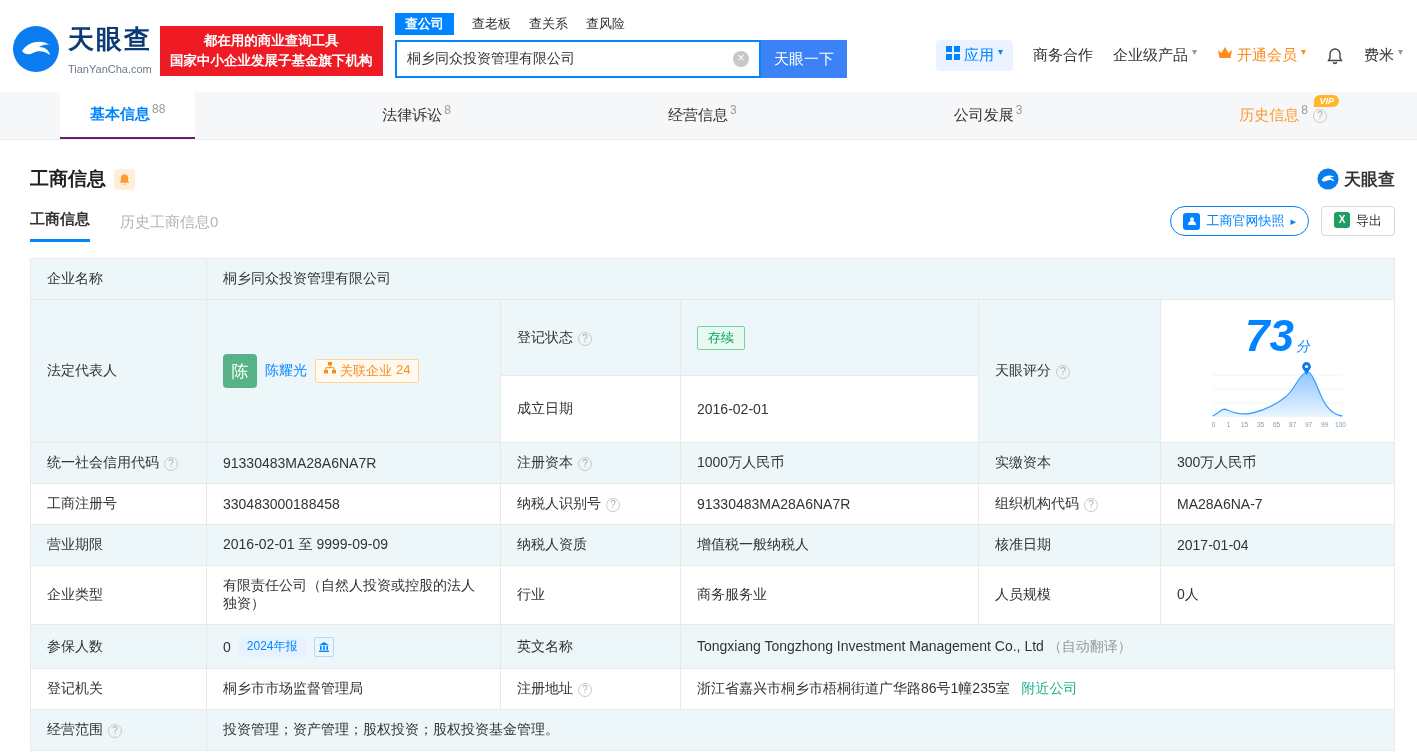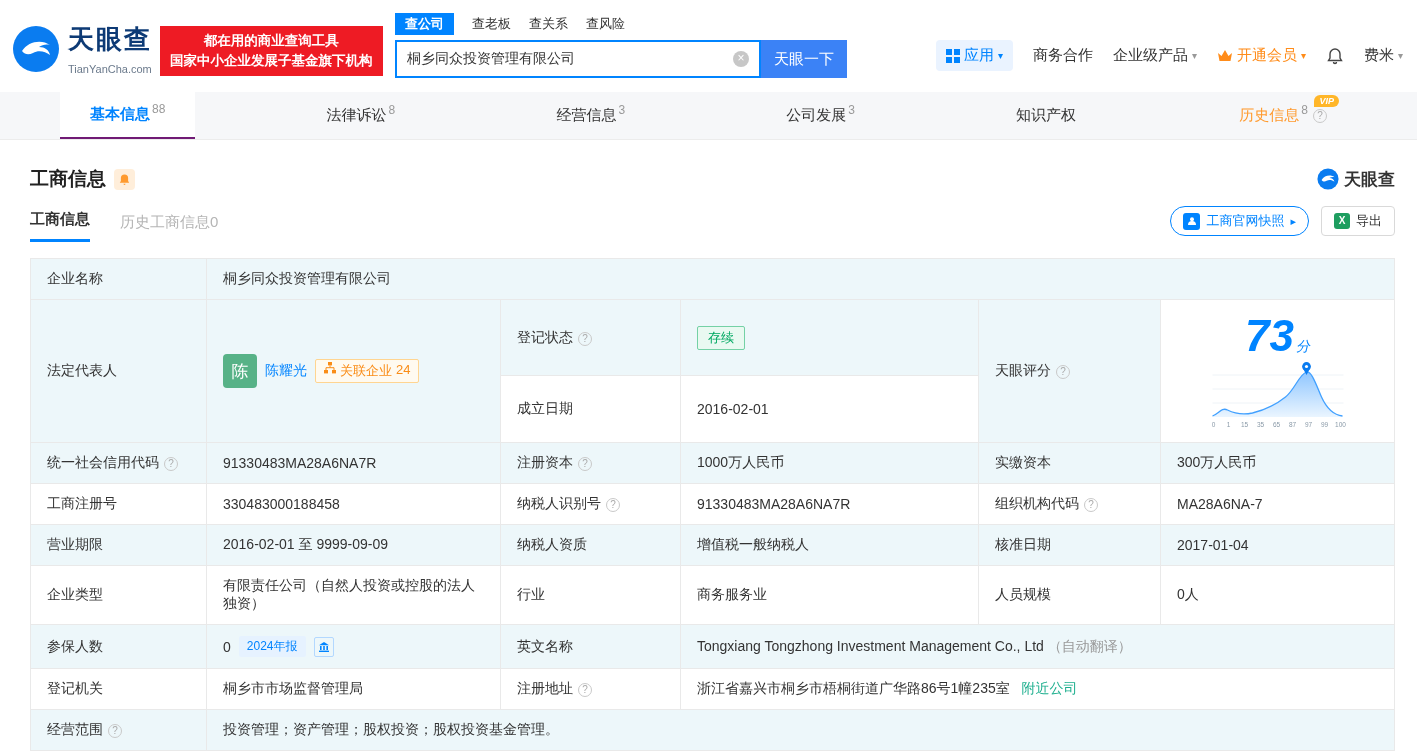--- a/index.html
+++ b/index.html
@@ -20,21 +20,21 @@
   .search-row { display:flex; margin-top:4px; height:38px; }
   .search-box { flex:1; border:2px solid #0084ff; display:flex; align-items:center; background:#fff; }
   .search-box input { flex:1; border:none; outline:none; font-size:14px; color:#333; padding:0 10px;
     font-family:"Liberation Sans","DejaVu Sans",sans-serif; background:transparent; }
   .clear-icon { width:16px; height:16px; border-radius:50%; background:#c7c7c7; color:#fff;
     font-size:12px; line-height:15px; text-align:center; margin-right:10px; cursor:pointer; }
   .clear-icon::before { content:"×"; }
   .search-btn { width:86px; background:#3b82f6; color:#fff; border:none; font-size:15px;
     cursor:pointer; font-family:inherit; }
   .top-menu { position:absolute; right:14px; top:40px; display:flex; align-items:center; gap:20px; font-size:15px; }
-  .top-menu > span { display:flex; align-items:center; gap:4px; cursor:pointer; white-space:nowrap; }
+  .top-menu > span { display:flex; align-items:flex-start; gap:4px; cursor:pointer; white-space:nowrap; }
   .apps-pill { background:#eaf3ff; border-radius:4px; padding:6px 10px; color:#0084ff; }
   .caret { font-style:normal; font-size:10px; color:#999; }
   .apps-pill .caret { color:#0084ff; }
   .vip-menu { color:#ff8c1a; }
   .vip-menu .caret { color:#ff8c1a; }
 
   
   .nav { height:48px; background:#f6f7f9; border-bottom:1px solid #ececec;
     display:flex; justify-content:space-between; padding:0 60px; }
   .ntab { display:flex; align-items:center; font-size:15px; color:#333; cursor:pointer;
@@ -61,21 +61,21 @@
   .subtab-row { margin-top:14px; display:flex; align-items:flex-end; }
   .subtab { font-size:15px; padding-bottom:10px; cursor:pointer; }
   .subtab.active { font-weight:bold; color:#333; border-bottom:3px solid #0084ff; }
   .subtab.off { color:#b5b5b5; margin-left:30px; }
   .btns { margin-left:auto; display:flex; gap:12px; padding-bottom:6px; }
   .btn-snapshot { display:flex; align-items:center; gap:6px; border:1px solid #0084ff; color:#0084ff;
     border-radius:16px; padding:5px 12px; font-size:13px; background:#fff; cursor:pointer; }
   .btn-snapshot::after { content:"▸"; font-size:11px; }
   .idcard-icon { width:17px; height:17px; background:#0084ff; border-radius:3px; display:flex;
     align-items:center; justify-content:center; }
-  .btn-export { display:flex; align-items:center; gap:6px; border:1px solid #d9d9d9; color:#333;
+  .btn-export { display:flex; align-items:flex-start; gap:6px; border:1px solid #d9d9d9; color:#333;
     border-radius:4px; padding:5px 12px; font-size:13px; background:#fff; cursor:pointer; }
   .excel-icon { width:16px; height:16px; background:#1e9e60; border-radius:3px; color:#fff;
     font-size:10px; font-weight:bold; line-height:16px; text-align:center; }
   .excel-icon::before { content:"X"; }
 
   
   table.info { width:100%; border-collapse:collapse; table-layout:fixed; margin-top:16px; }
   table.info td { border:1px solid #e9e9e9; padding:11px 16px; font-size:14px; color:#333;
     vertical-align:middle; word-break:break-word; }
   tr.t td { background:#edf7fa; }
@@ -190,24 +190,20 @@
       <span>法律诉讼</span>
       <span class="ncount">8</span>
     </div>
     <div class="ntab">
       <span>经营信息</span>
       <span class="ncount">3</span>
     </div>
     <div class="ntab">
       <span>公司发展</span>
       <span class="ncount">3</span>
-    </div>
-    <div class="ntab">
-      <span>知识产权</span>
-      <span class="ncount"></span>
     </div>
     <div class="ntab history">
       <span class="vip-tag">VIP</span>
       <span>历史信息</span>
       <span class="ncount">8</span>
       <i class="help"></i>
     </div>
   </div>
 
   <div class="main">

